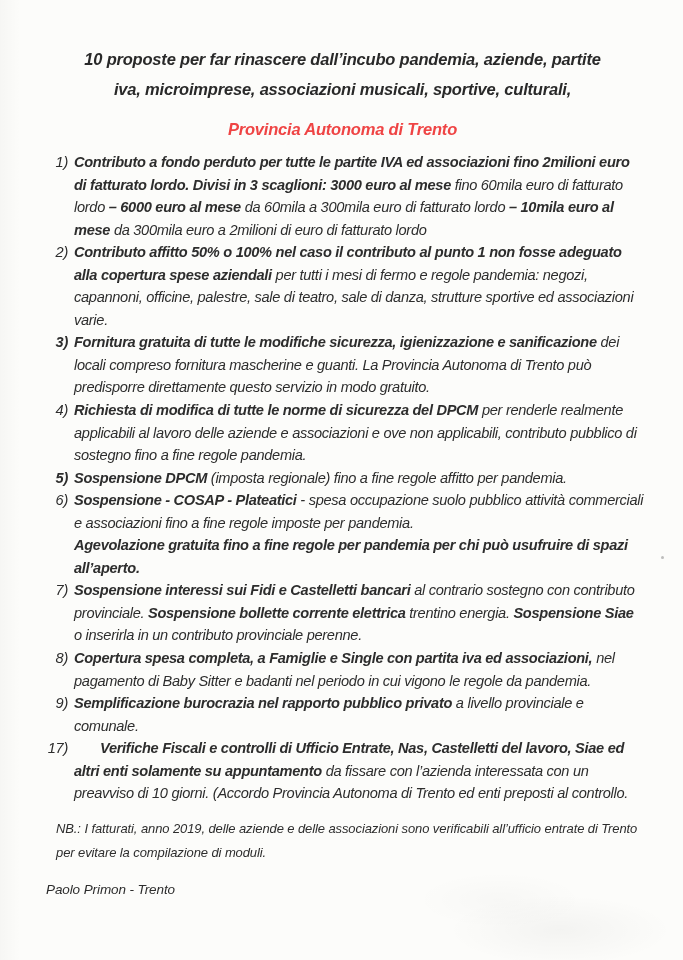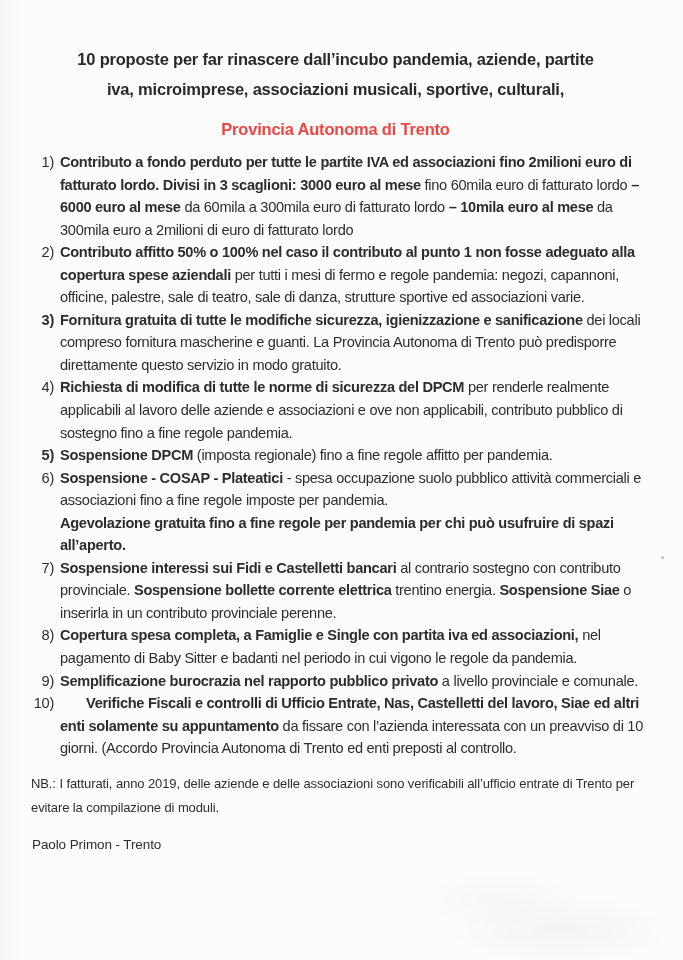--- a/index.html
+++ b/index.html
@@ -17,21 +17,22 @@
       radial-gradient(ellipse 160px 50px at 560px 930px, rgba(0,0,0,0.035), transparent 70%),
       radial-gradient(ellipse 120px 40px at 500px 900px, rgba(0,0,0,0.02), transparent 70%),
       linear-gradient(to right, rgba(0,0,0,0.025), transparent 3%);
     color: #2d2d2d;
     position: relative;
   }
   .page {
     box-sizing: border-box;
     width: 683px;
     height: 960px;
-    padding: 44px 38px 0 26px;
+    padding: 44px 38px 0 40px;
+    font-style: italic;
   }
   .title {
     margin: 0;
     font-size: 16.5px;
     font-weight: 700;
     line-height: 30px;
     text-align: center;
     letter-spacing: -0.2px;
     white-space: pre-line;
     color: #292929;
@@ -60,21 +61,21 @@
     padding-right: 6px;
   }
   .num.bold { font-weight: 700; }
   .txt {
     flex: 1;
     white-space: pre-wrap;
   }
   .b { font-weight: 700; }
   .r { font-weight: 400; }
   .note {
-    margin: 12px 0 0 5px;
+    margin: 12px 0 0 16px;
     font-size: 13px;
     line-height: 24px;
     letter-spacing: -0.1px;
   }
   .signature {
     margin: 17px 0 0 6px;
     font-size: 13.5px;
     letter-spacing: -0.1px;
   }
   .speck {
@@ -126,20 +127,20 @@
       </div>
       <div class="item">
         <span class="num">8)</span>
         <span class="txt"><span class="b">Copertura spesa completa, a Famiglie e Single con partita iva ed associazioni,</span><span class="r"> nel pagamento di Baby Sitter e badanti nel periodo in cui vigono le regole da pandemia.</span></span>
       </div>
       <div class="item">
         <span class="num">9)</span>
         <span class="txt"><span class="b">Semplificazione burocrazia nel rapporto pubblico privato</span><span class="r"> a livello provinciale e comunale.</span></span>
       </div>
       <div class="item">
-        <span class="num">10)</span>
+        <span class="num">17)</span>
         <span class="txt"><span style="display: inline-block; width: 26px;"></span><span class="b">Verifiche Fiscali e controlli di Ufficio Entrate, Nas, Castelletti del lavoro, Siae ed altri enti solamente su appuntamento</span><span class="r"> da fissare con l’azienda interessata con un preavviso di 10 giorni. (Accordo Provincia Autonoma di Trento ed enti preposti al controllo.</span></span>
       </div>
     </div>
   <p class="note">NB.: I fatturati, anno 2019, delle aziende e delle associazioni sono verificabili all’ufficio entrate di Trento per evitare la compilazione di moduli.</p>
   <p class="signature">Paolo Primon - Trento</p>
 </div>
 <div class="speck"></div>
 
 </body></html>

